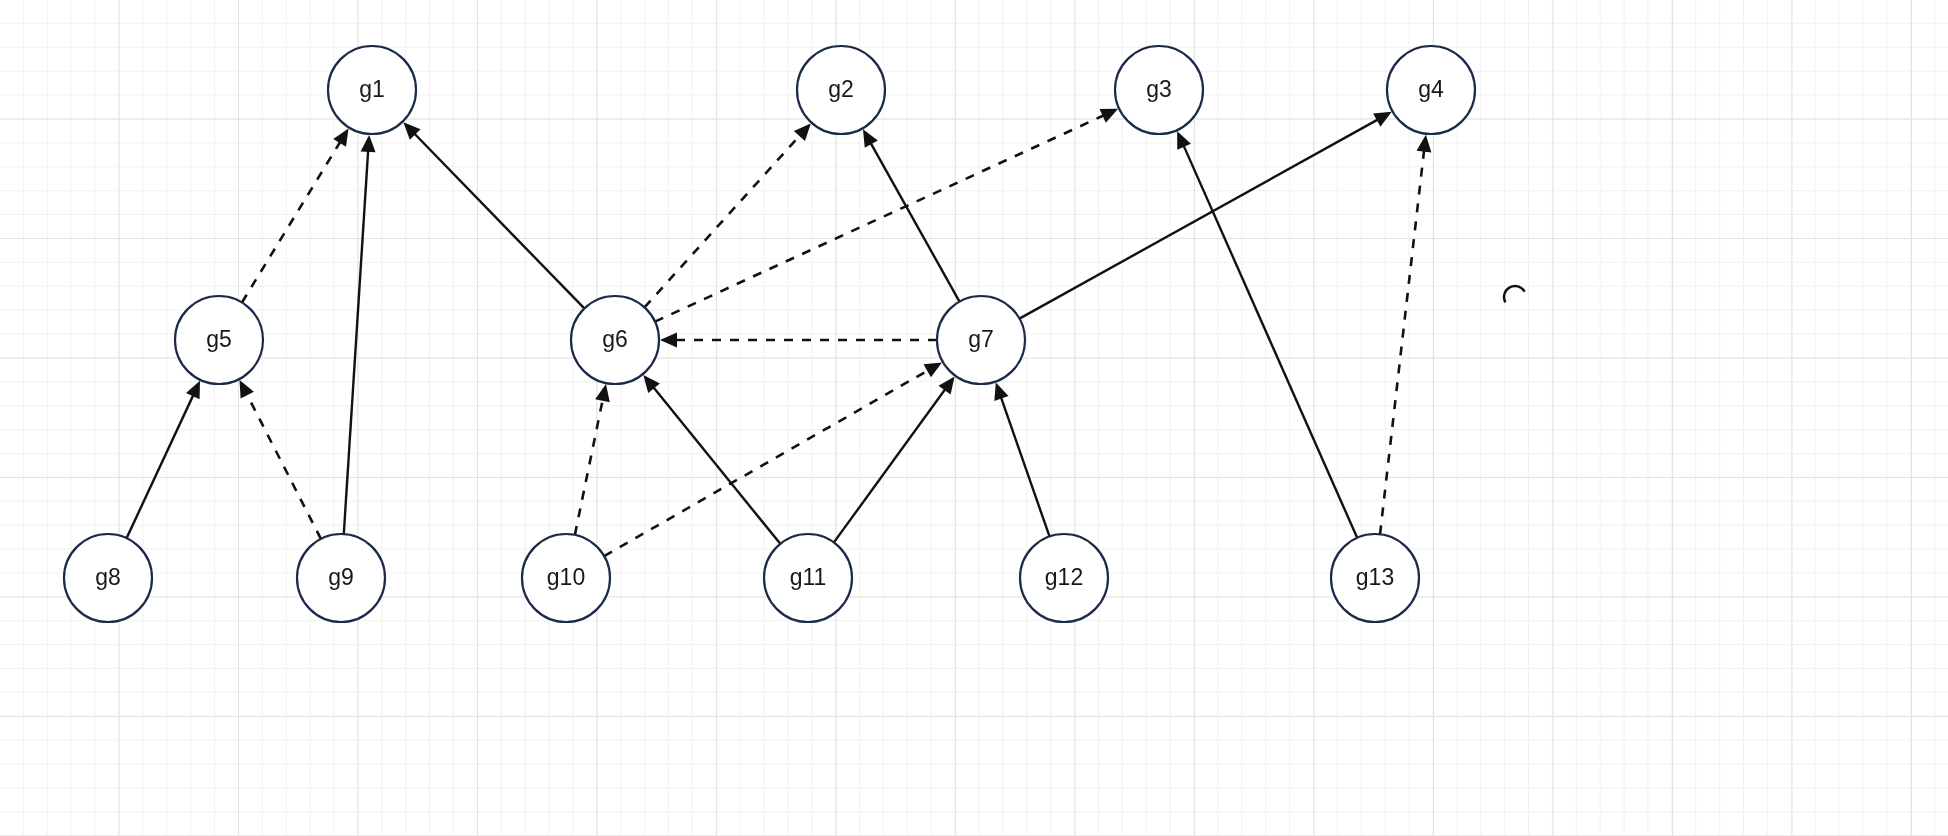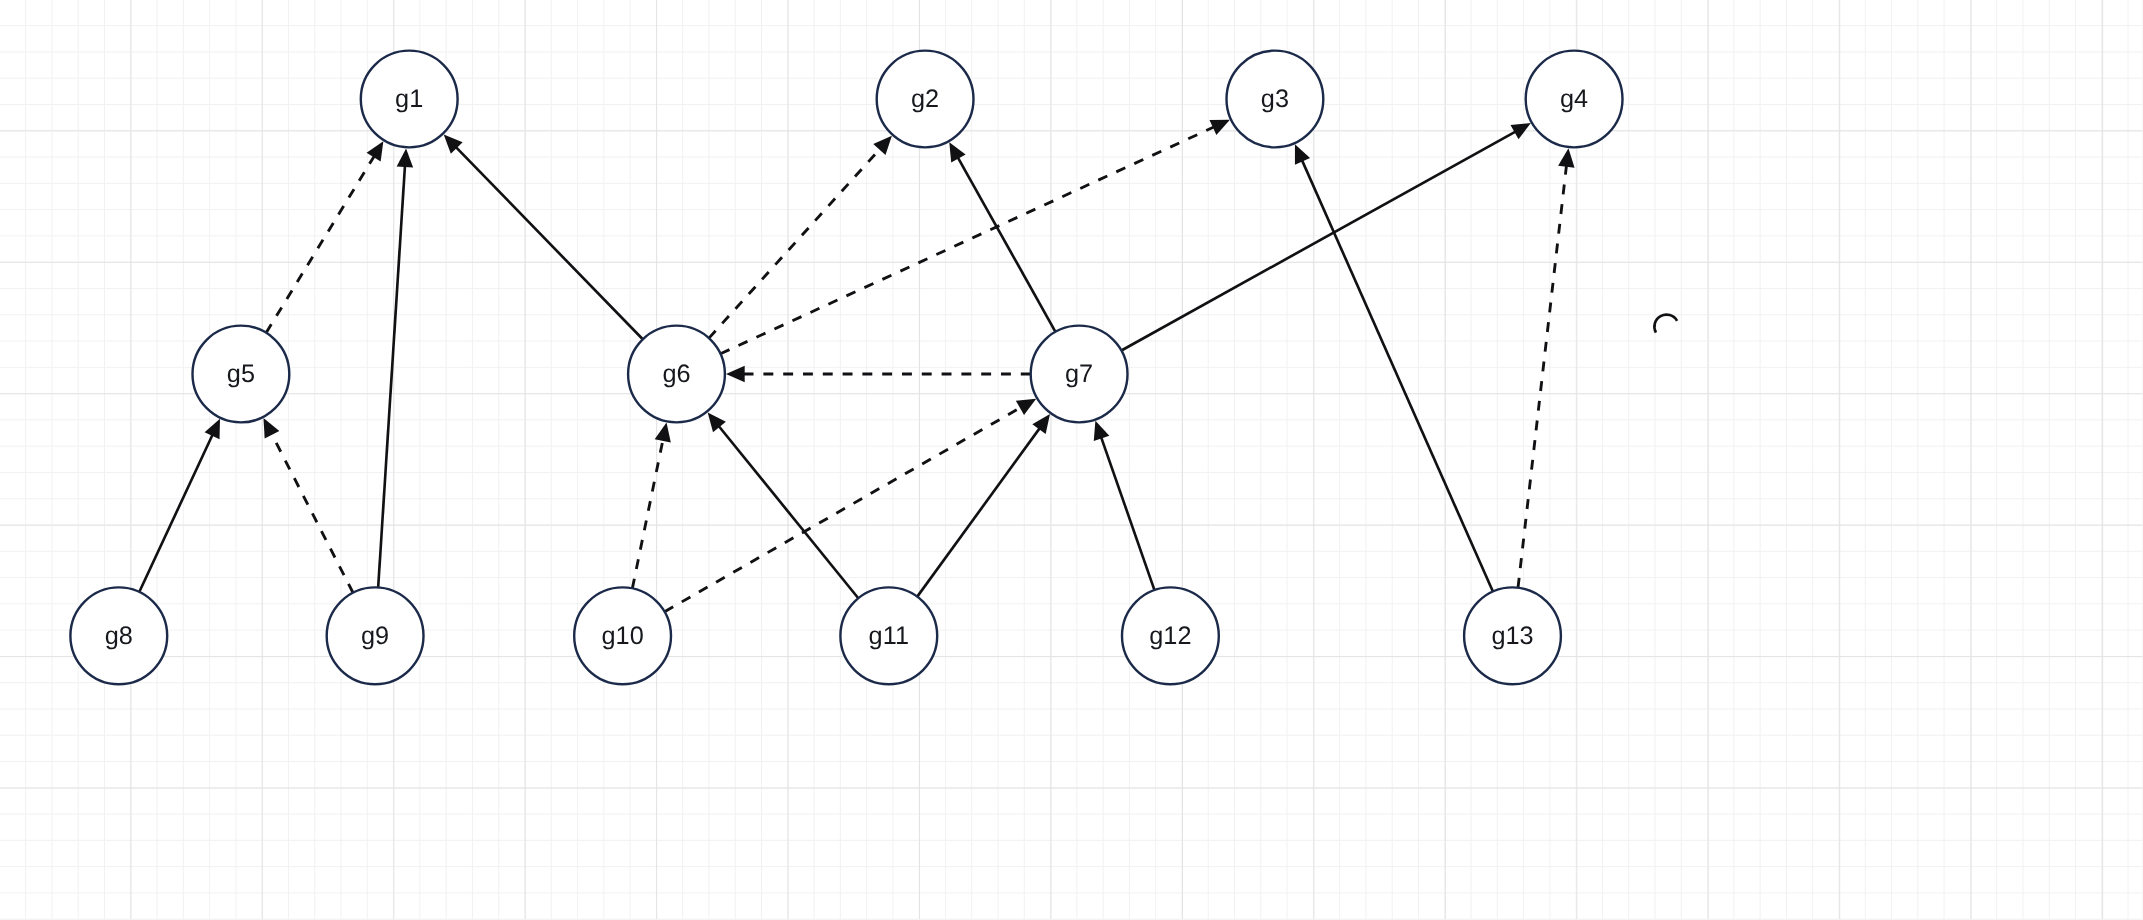--- a/index.html
+++ b/index.html
@@ -9,21 +9,21 @@
     background: #ffffff;
   }
   body {
     font-family: "Liberation Sans", sans-serif;
   }
   #canvas-root {
     position: relative;
     width: 1948px;
     height: 836px;
     overflow: hidden;
-    background-color: #e5e5e5;
+    background-color: #a3a3a3;
     text-align: center;
   }
   
   #grid-layer {
     position: absolute;
     inset: 0;
     background-color: #ffffff;
     background-image:
       linear-gradient(to right, #e3e3e3 1px, transparent 1px),
       linear-gradient(to bottom, #e3e3e3 1px, transparent 1px),

